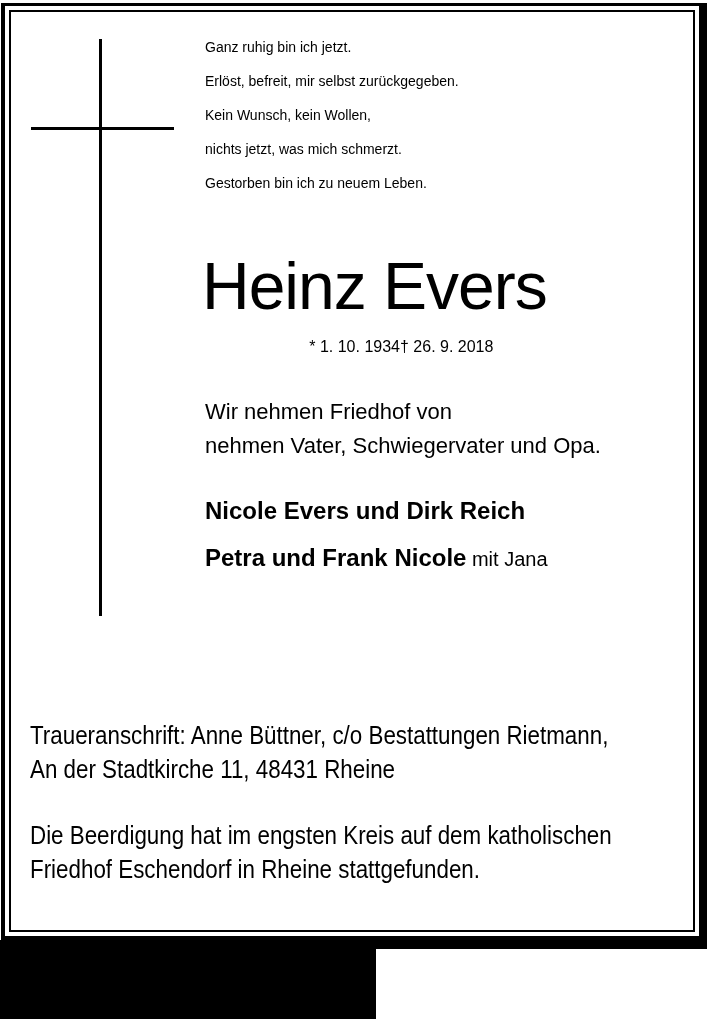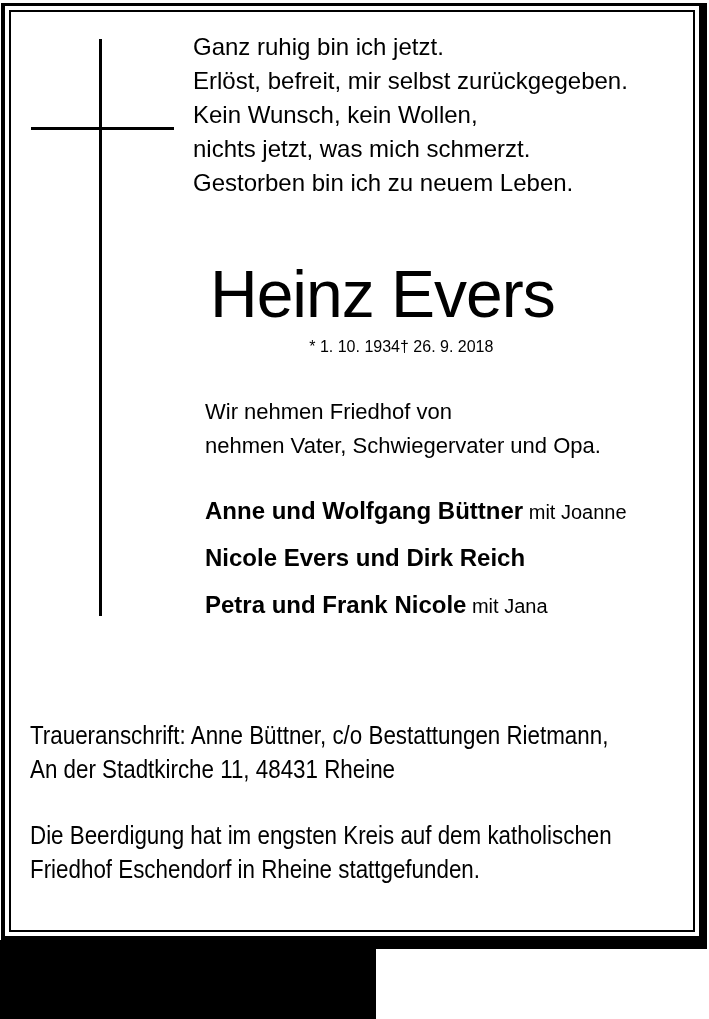--- a/index.html
+++ b/index.html
@@ -23,26 +23,26 @@
   .frame-inner {
     position: absolute; left: 4px; top: 4px; right: 4px; bottom: 4px;
     border: 2px solid #000;
   }
   
   .cross-v { position: absolute; left: 99px; top: 39px; width: 3px; height: 577px; background: #000; }
   .cross-h { position: absolute; left: 31px; top: 127px; width: 143px; height: 3px; background: #000; }
 
   .abs { position: absolute; white-space: nowrap; }
 
-  .poem { left: 193px; top: 30px; font-size: 24px; line-height: 34px; }
+  .poem { left: 205px; top: 30px; font-size: 14px; line-height: 34px; }
   .name {
     left: 202px; top: 250px;
     font-size: 66px; font-weight: 400;
     line-height: 72px; letter-spacing: -1px;
-    margin: 8px;
+    margin: 0;
   }
   .dates { left: 205px; top: 332px; font-size: 16px; line-height: 30px; text-align: right; }
   .dates .birth { display: inline-block; width: 195px; }
   .farewell { left: 205px; top: 395px; font-size: 22px; line-height: 34px; }
   .mourners { left: 205px; top: 489px; line-height: 44px; }
   .mourner-names { font-size: 24px; font-weight: 700; }
   .mourner-with  { font-size: 20px; font-weight: 400; }
 
   .condensed {
     font-size: 26px; line-height: 34px;
@@ -82,23 +82,20 @@
     <span class="birth">* 1. 10. 1934</span><span class="death">† 26. 9. 2018</span>
   </div>
 
   <div class="abs farewell">
     <div>Wir nehmen Friedhof von</div>
     <div>nehmen Vater, Schwiegervater und Opa.</div>
   </div>
 
   <div class="abs mourners">
     <div>
-      <span class="mourner-names">Anne und Wolfgang Büttner</span><span class="mourner-with"> mit Joanne</span>
-    </div>
-    <div>
       <span class="mourner-names">Nicole Evers und Dirk Reich</span><span class="mourner-with"></span>
     </div>
     <div>
       <span class="mourner-names">Petra und Frank Nicole</span><span class="mourner-with"> mit Jana</span>
     </div>
   </div>
 
   <div class="abs address condensed">
     <div>Traueranschrift: Anne Büttner, c/o Bestattungen Rietmann,</div>
     <div>An der Stadtkirche 11, 48431 Rheine</div>

